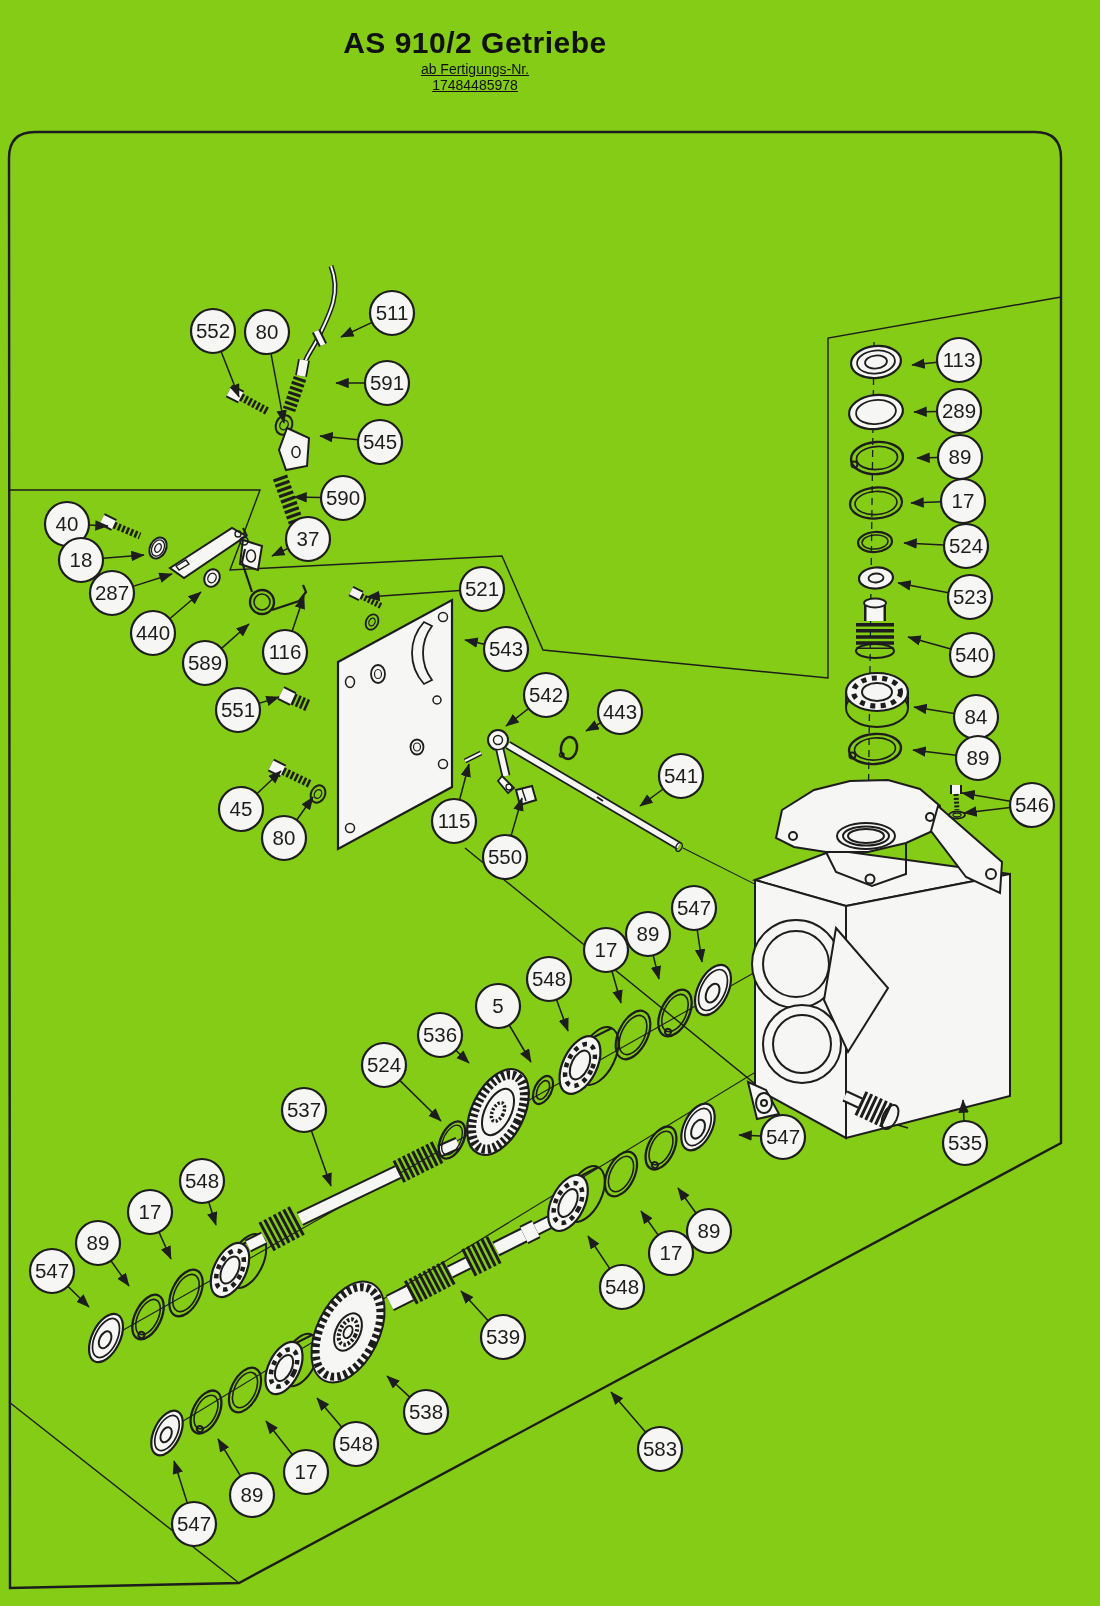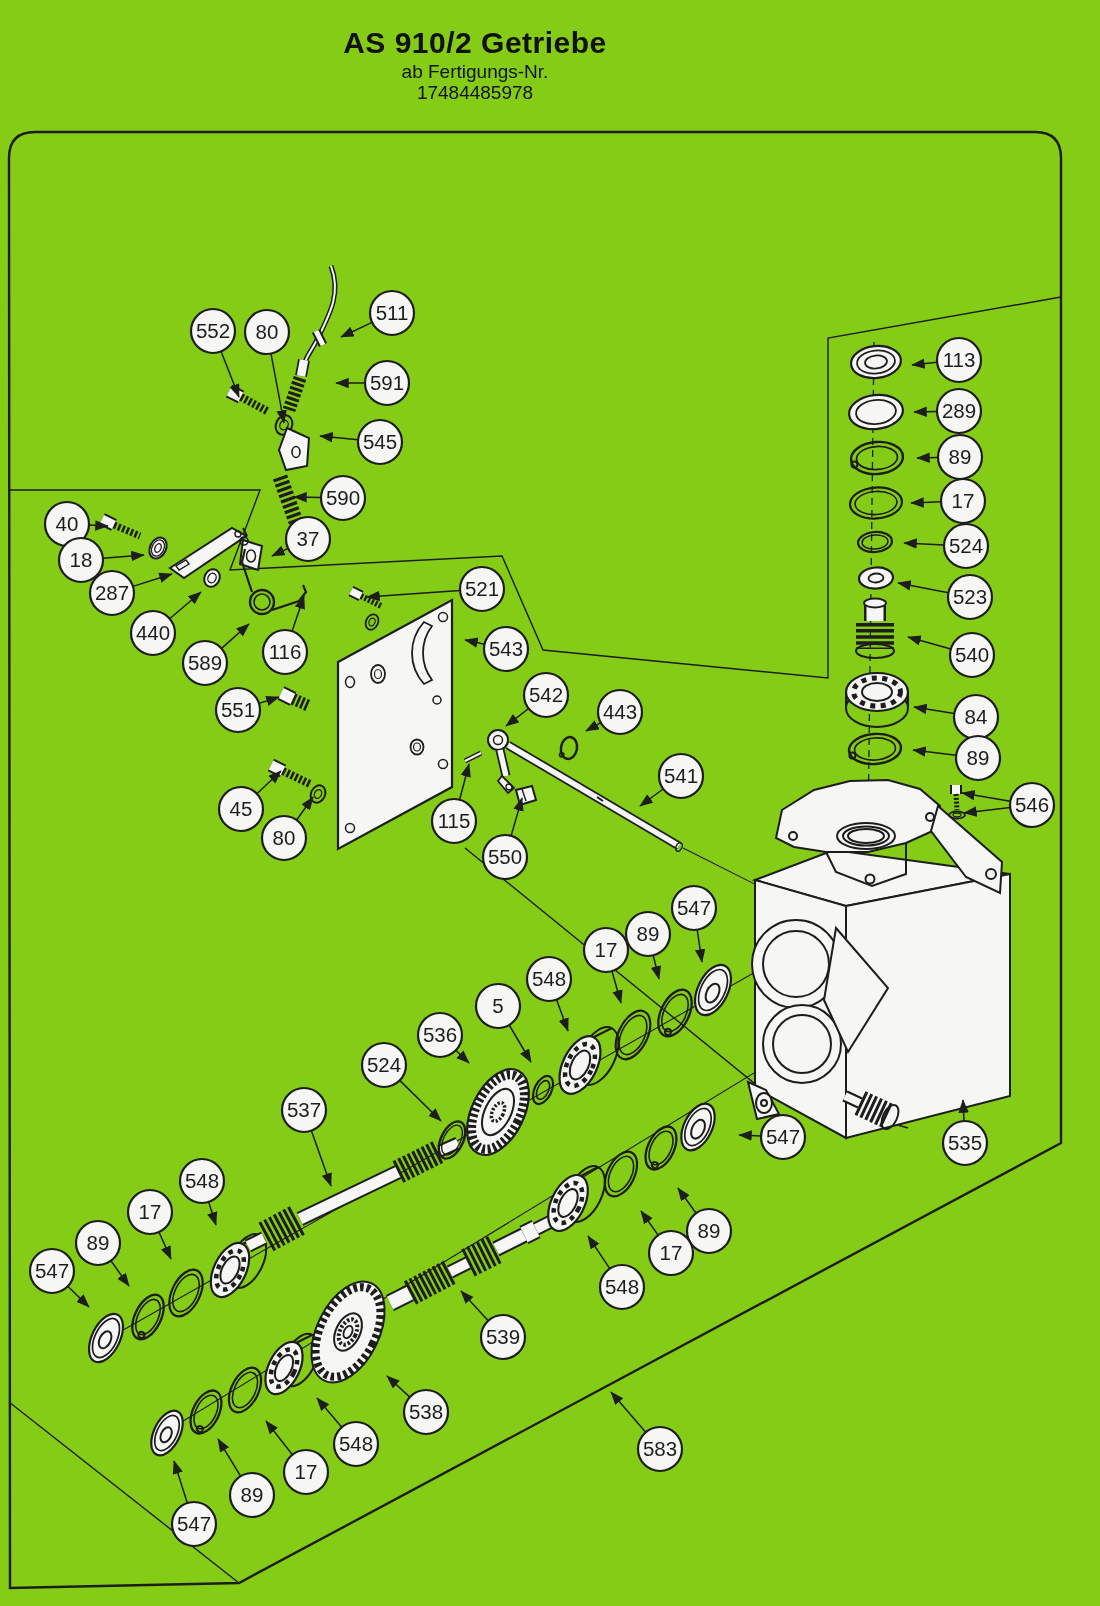--- a/index.html
+++ b/index.html
@@ -1,20 +1,20 @@
 <!DOCTYPE html>
 <html><head>
 <meta charset="utf-8">
 <style>
   html,body{margin:0;padding:0;background:#e8e8e8;}
   .page{position:relative;width:1100px;height:1606px;background:#84cc16;overflow:hidden;
         font-family:"Liberation Sans", sans-serif;color:#111;}
   .titleblock{position:absolute;top:26px;left:0;width:950px;text-align:center;line-height:1.15;}
   .titleblock .main{font-size:30px;font-weight:bold;letter-spacing:.5px;}
-  .titleblock .sub{font-size:19px;}
+  .titleblock .sub{font-size:14px;text-decoration:underline;}
   svg{position:absolute;left:0;top:0;}
   .callout-circle{fill:#f6f6f5;stroke:#1d1d1d;stroke-width:2.2;}
   .callout-text{font-family:"Liberation Sans",sans-serif;font-size:20.5px;fill:#1d1d1d;text-anchor:middle;}
   .leader{stroke:#1d1d1d;stroke-width:1.5;fill:none;}
 </style>
 </head>
 <body>
 
 <div class="page">
 

